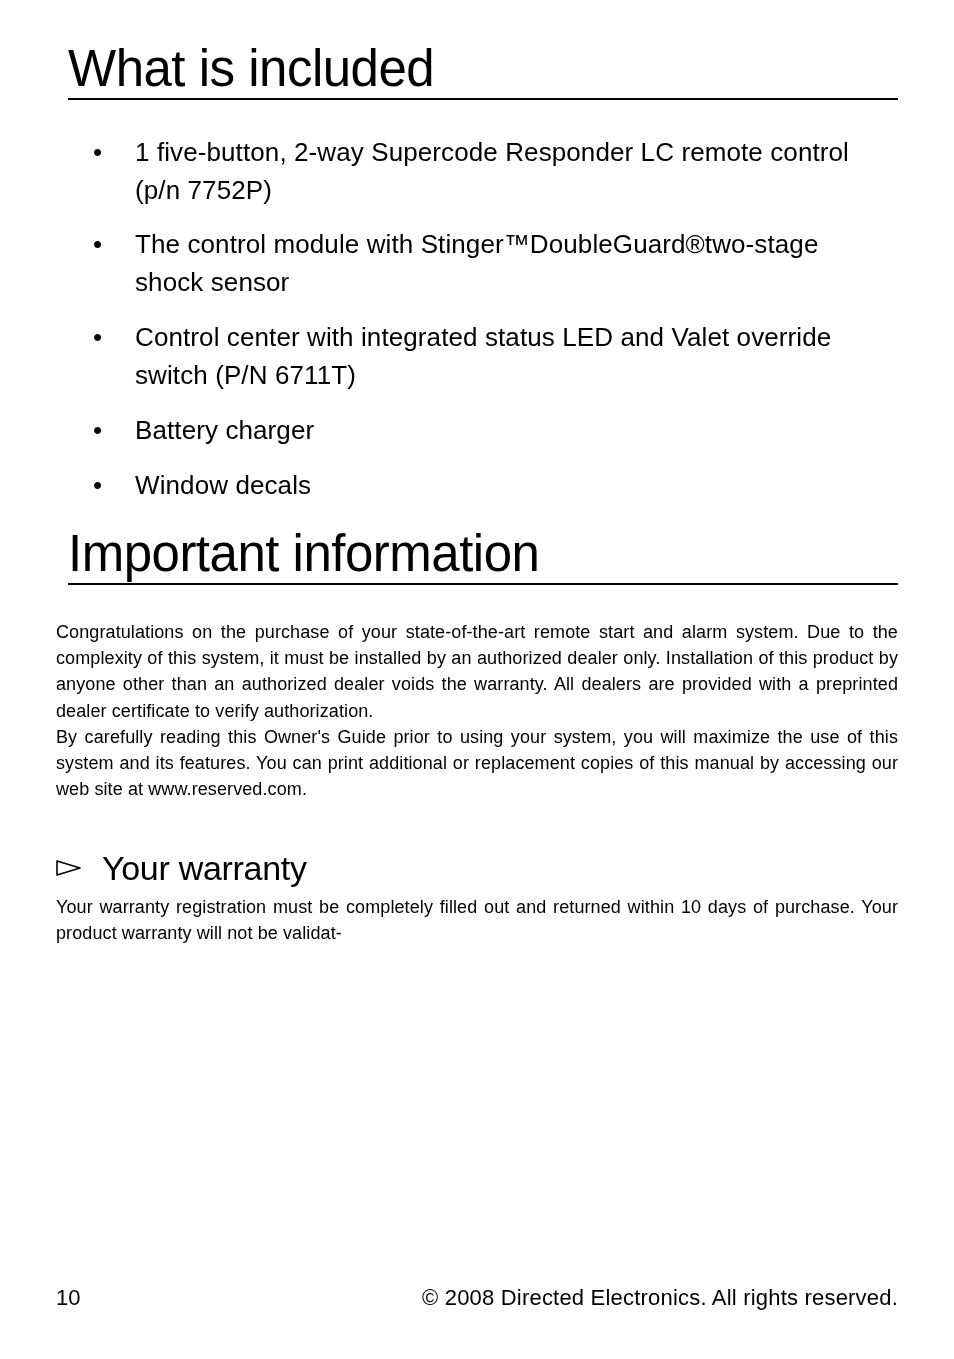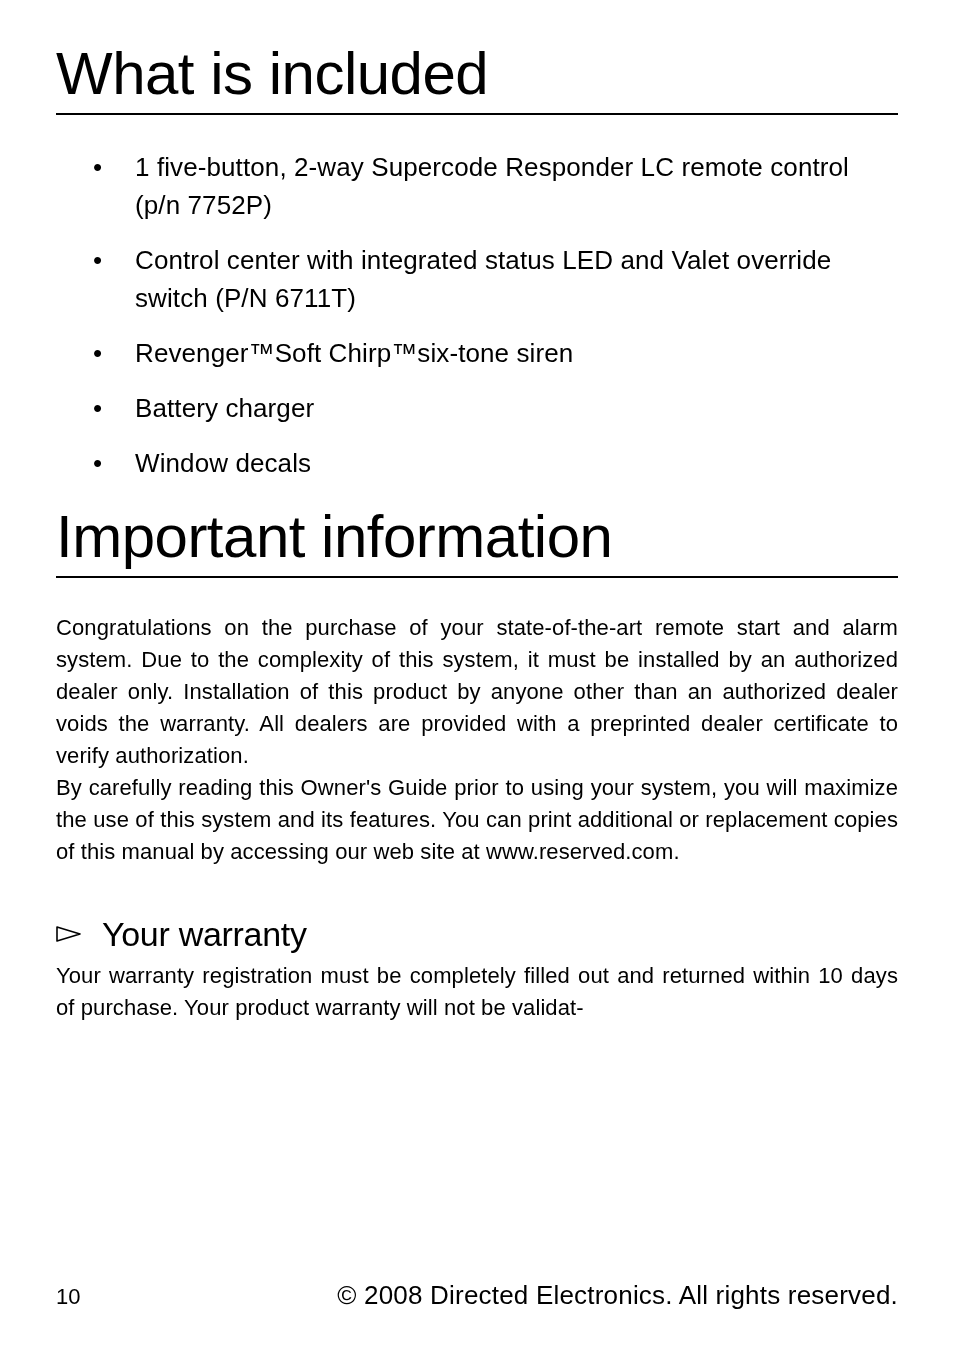--- a/index.html
+++ b/index.html
@@ -15,24 +15,24 @@
       font-weight: 300;
       color: #000000;
       box-sizing: border-box;
       padding: 42px 56px 0 56px;
       position: relative;
     }
     .heading {
       font-family: "Futura Condensed", "Arial Narrow", "Helvetica Condensed", sans-serif;
       font-stretch: condensed;
       font-weight: 500;
-      font-size: 60px;
+      font-size: 51px;
       letter-spacing: -0.5px;
-      margin: 0 0 34px 0;
-      padding-bottom: 8px;
+      margin: 0 0 34px 12px;
+      padding-bottom: 2px;
       border-bottom: 2px solid #000;
       line-height: 1.05;
     }
     .heading2 {
       margin-top: 14px;
     }
     ul.bullets {
       list-style: none;
       padding: 0;
       margin: 0 0 22px 0;
@@ -47,21 +47,21 @@
     }
     ul.bullets li::before {
       content: "•";
       position: absolute;
       left: 20px;
       top: 0;
       font-size: 26px;
       line-height: 1.46;
     }
     .para {
-      font-size: 22px;
+      font-size: 18px;
       line-height: 1.46;
       margin: 0 0 0 0;
       text-align: justify;
       letter-spacing: 0.1px;
     }
     .para + .para { margin-top: 0; }
     .subhead {
       font-family: "Futura Condensed", "Arial Narrow", "Helvetica Condensed", sans-serif;
       font-stretch: condensed;
       font-weight: 500;
@@ -83,35 +83,35 @@
       display: flex;
       justify-content: space-between;
       align-items: baseline;
       font-family: "Futura", "Century Gothic", sans-serif;
     }
     .page-number {
       font-size: 22px;
       font-weight: 400;
     }
     .copyright {
-      font-size: 26px;
+      font-size: 22px;
       font-weight: 300;
       letter-spacing: 0.2px;
       margin-left: 44px;
     }
   </style>
 </head>
 <body>
 
 <h1 class="heading">What is included</h1>
 
 <ul class="bullets">
   <li>1 five-button, 2-way Supercode Responder LC remote control (p/n 7752P)</li>
+  <li>The control module with Stinger™DoubleGuard®two-stage shock sensor</li>
   <li>Control center with integrated status LED and Valet override switch (P/N 6711T)</li>
-  <li>Revenger™Soft Chirp™six-tone siren</li>
   <li>Battery charger</li>
   <li>Window decals</li>
 </ul>
 
 <h1 class="heading heading2">Important information</h1>
 
 <p class="para">Congratulations on the purchase of your state-of-the-art remote start and alarm system. Due to the complexity of this system, it must be installed by an authorized dealer only. Installation of this product by anyone other than an authorized dealer voids the warranty. All dealers are provided with a preprinted dealer certificate to verify authorization.</p>
 <p class="para">By carefully reading this Owner's Guide prior to using your system, you will maximize the use of this system and its features. You can print additional or replacement copies of this manual by accessing our web site at www.reserved.com.</p>
 
 <div class="subhead">

